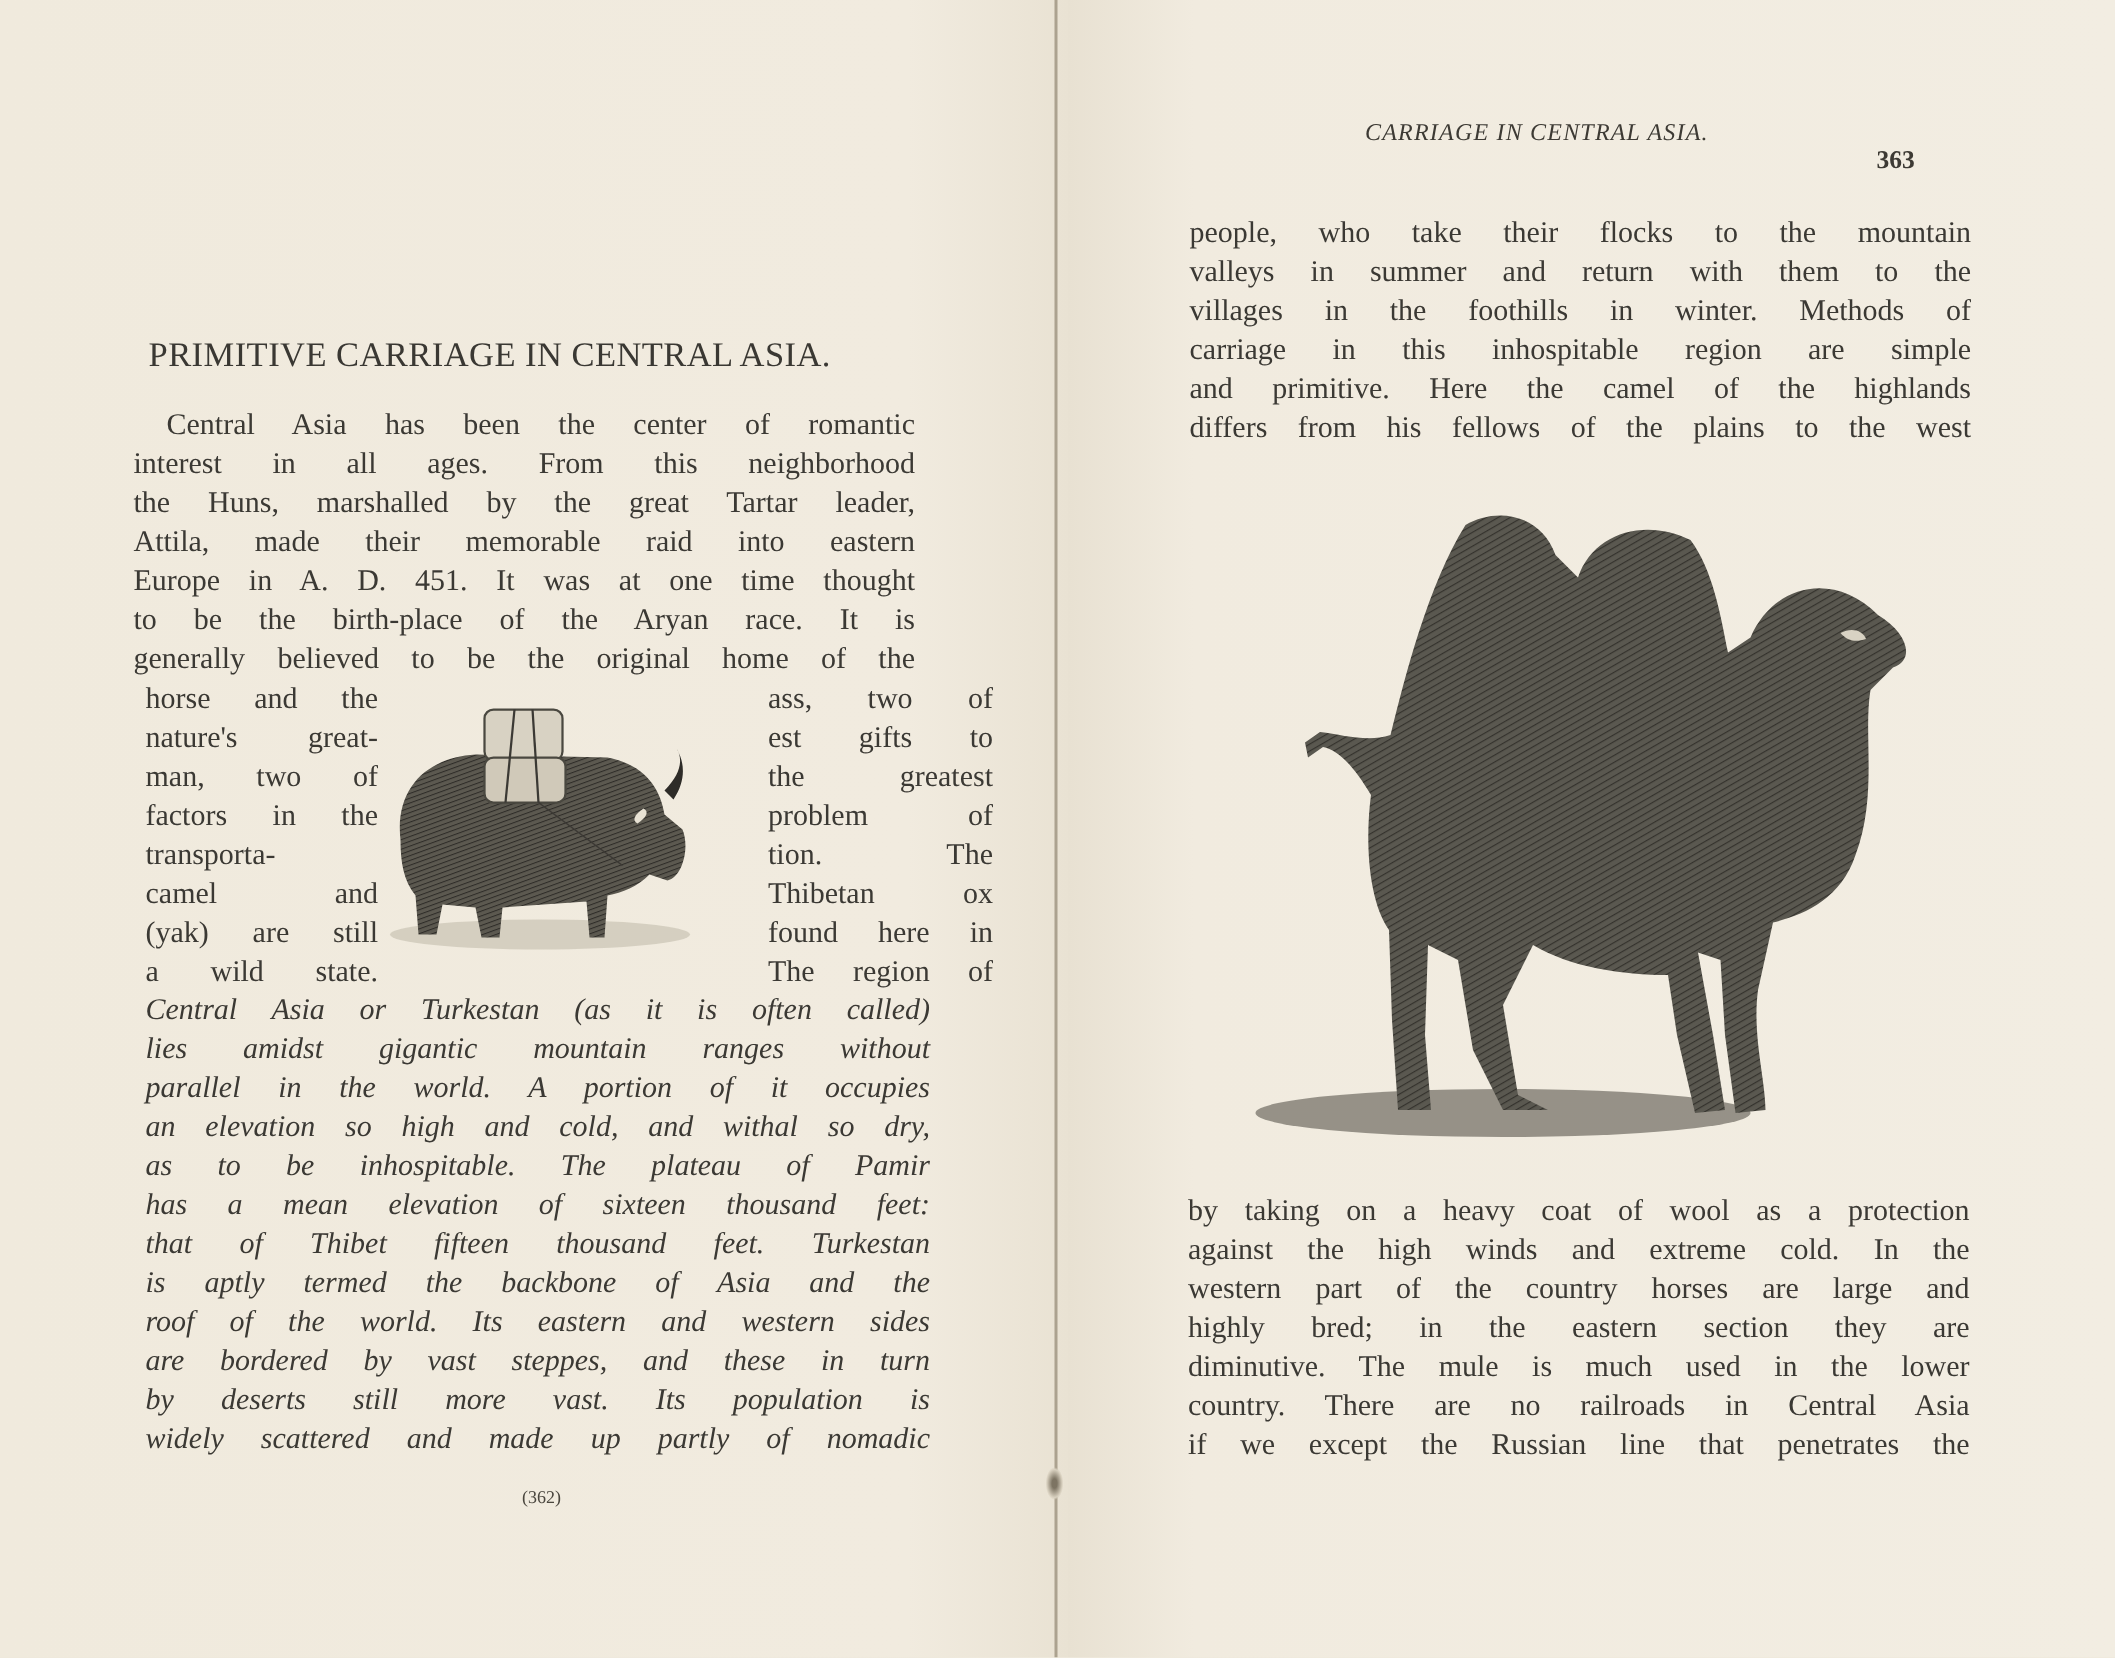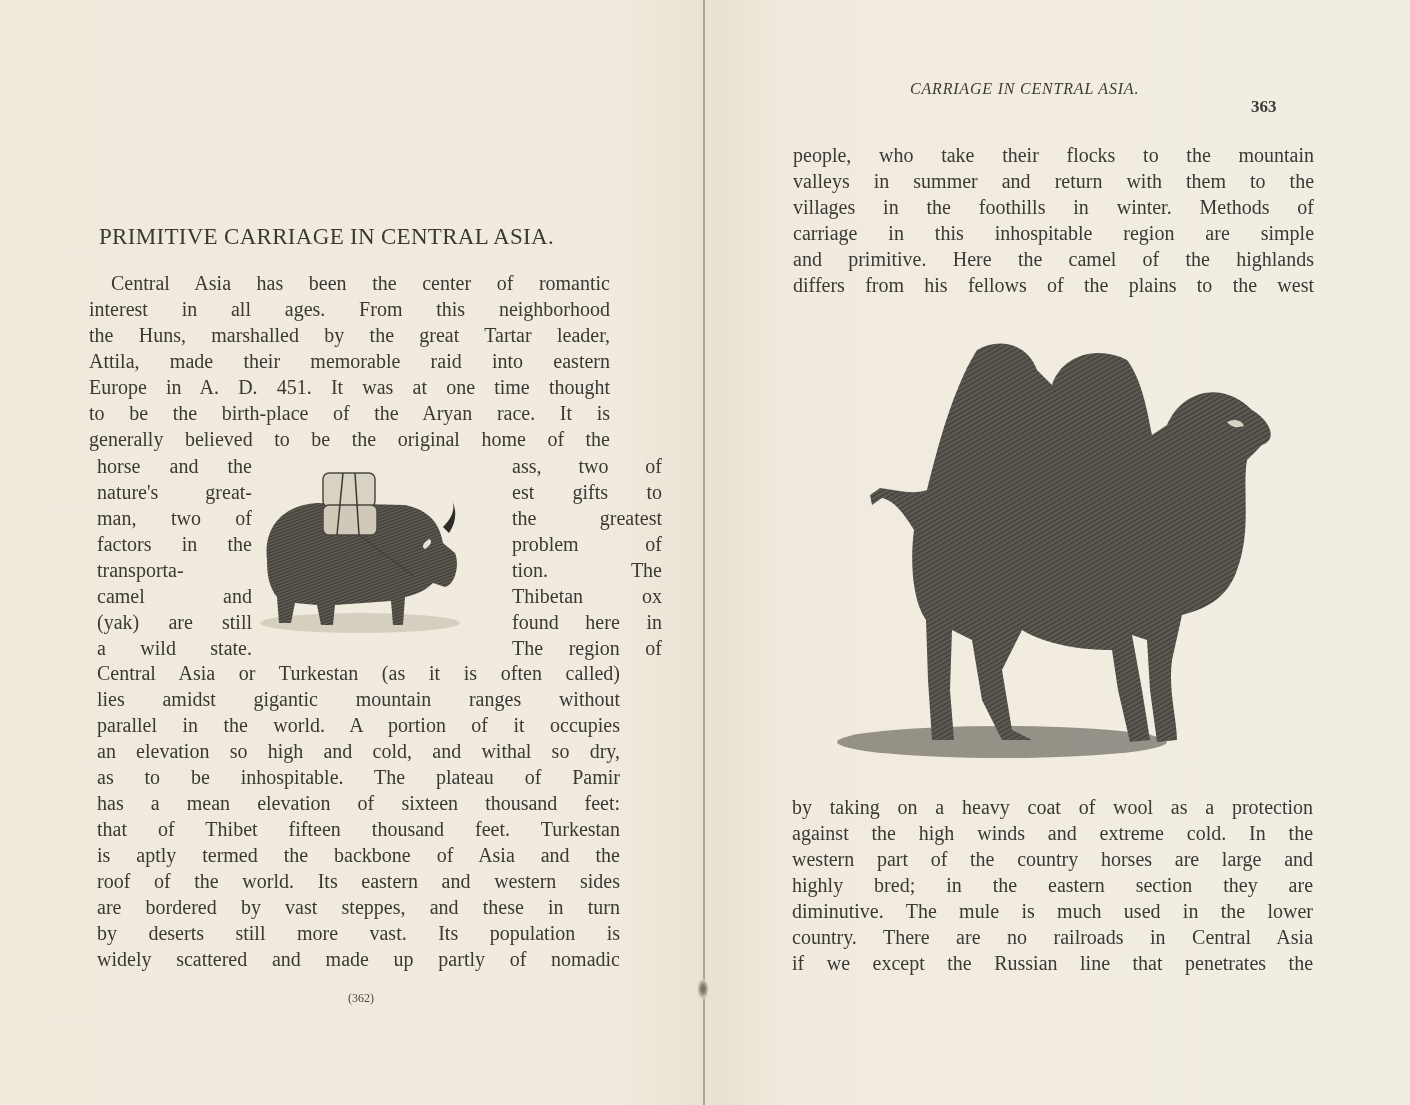--- a/index.html
+++ b/index.html
@@ -32,21 +32,21 @@
   .line { display:block; text-align:justify; text-align-last:justify; white-space:nowrap; height:26px; }
   .chapter-title {
     position:absolute; left:99px; top:224px; width:516px;
     font-family:"Liberation Serif",serif; font-size:23px; letter-spacing:.3px;
     color:#3a3833; text-align:left;
   }
   .indent { padding-left:22px; }
   .left-body { left:89px; top:270px; width:521px; }
   .wrap-left { position:absolute; left:97px; top:453px; width:155px; }
   .wrap-right { position:absolute; left:468px; top:453px; width:150px;margin-left:44px; }
-  .left-body2 { left:97px; top:660px; width:523px; }
+  .left-body2 { left:97px; top:660px; width:523px;font-style:italic; }
   .folio {
     position:absolute; left:348px; top:975px;
     font-size:12px; font-family:"Liberation Serif",serif; color:#4a463e;margin-top:16px;
   }
   .running-head {
     position:absolute; left:903px; top:80px;
     font-family:"Liberation Serif",serif; font-style:italic; font-size:16px; letter-spacing:.8px;
     color:#3d3a34;
     text-align:center;
   }

